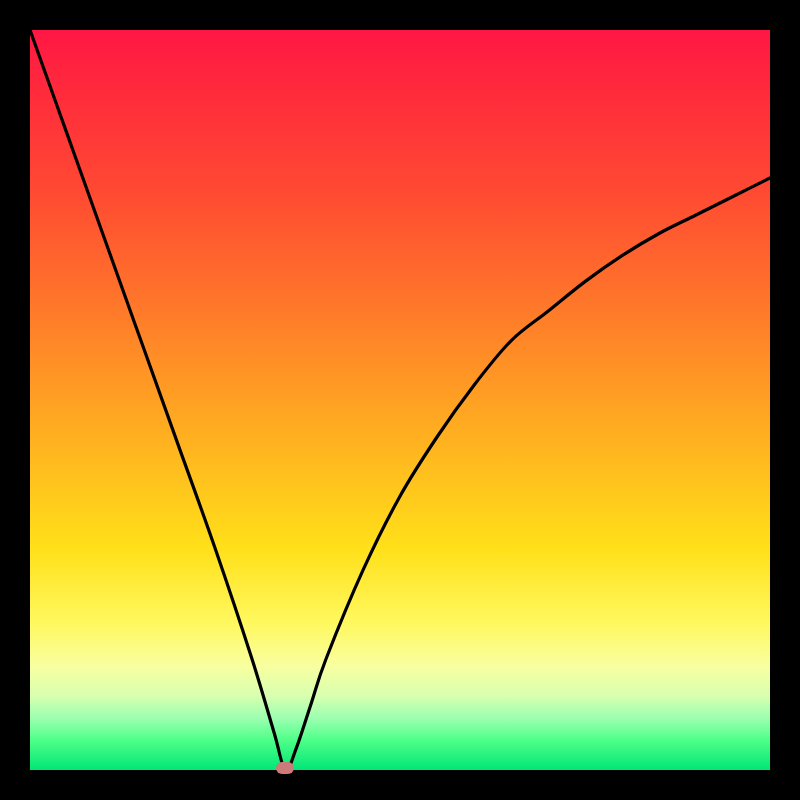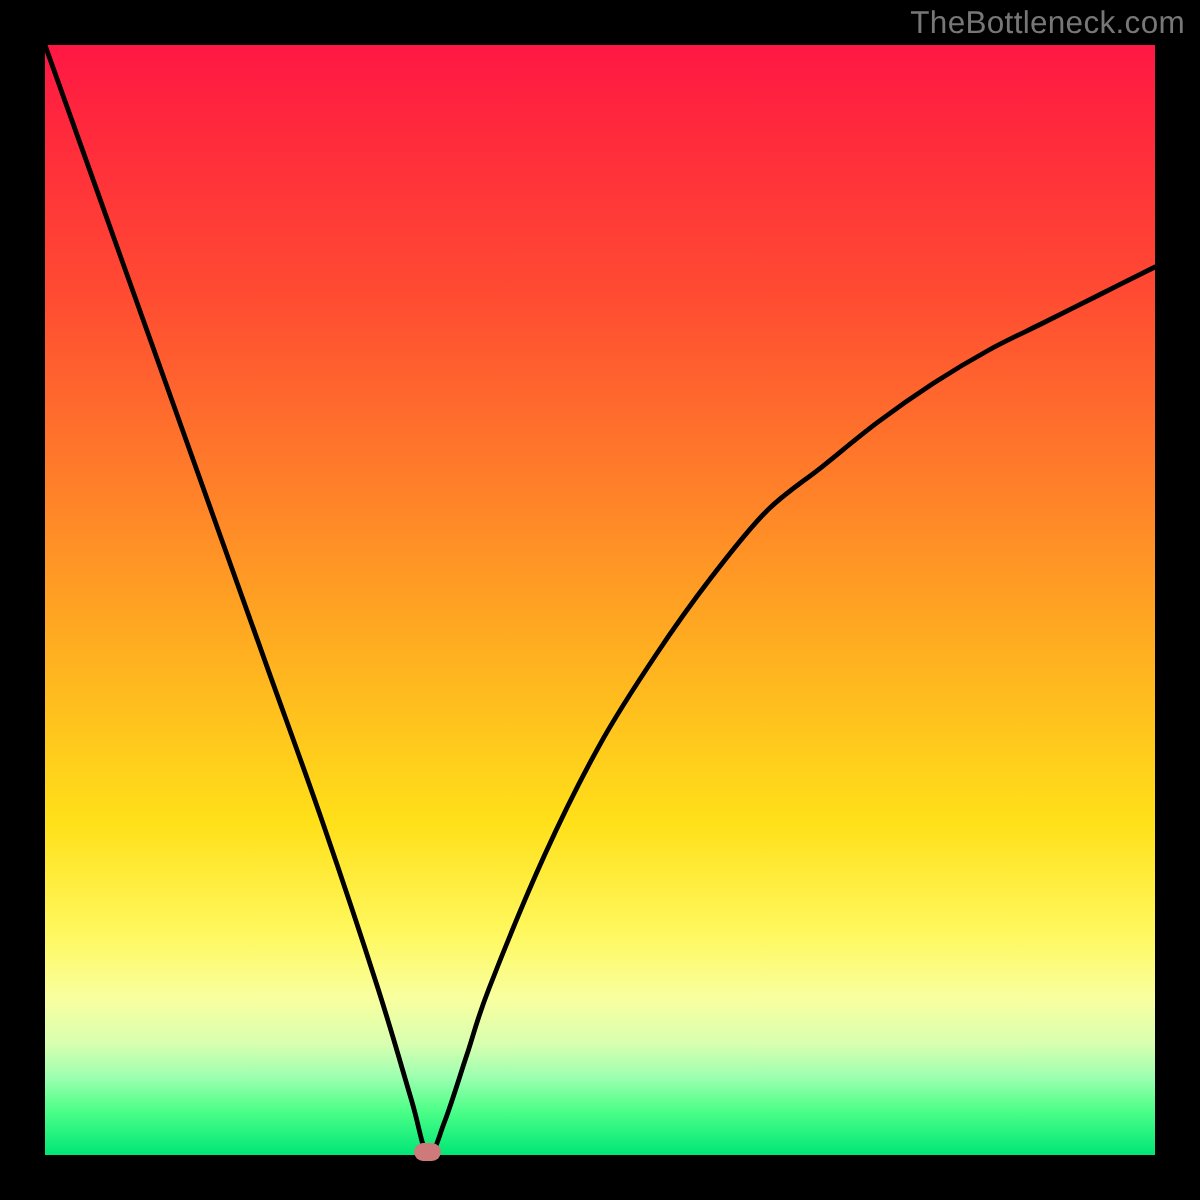--- a/index.html
+++ b/index.html
@@ -65,19 +65,18 @@
     height: 12px;
     background: #cc7a7a;
     border-radius: 6px / 6px;
     z-index: 3;
   }
 </style>
 </head>
 <body>
 
 <div class="outer">
-  <div class="watermark">TheBottleneck.com</div>
   <div class="plot-area"></div>
   <svg class="curve" viewBox="0 0 740 740" preserveAspectRatio="none">
     <path id="curve-path" d="M 0 0 C 6.166666666666667 17.26666666666667 24.666666666666664 69.06666666666669 37 103.60000000000002 C 49.333333333333336 138.13333333333335 61.666666666666664 172.6666666666667 74 207.20000000000005 C 86.33333333333333 241.73333333333338 98.66666666666667 276.2666666666667 111 310.8 C 123.33333333333333 345.3333333333333 135.66666666666666 379.8666666666667 148 414.4 C 160.33333333333334 448.9333333333333 172.66666666666666 482.23333333333335 185 518 C 197.33333333333334 553.7666666666667 212.13333333333333 598.1666666666666 222 629 C 231.86666666666667 659.8333333333334 238.65000000000003 684.5 244.20000000000002 703 C 249.75 721.5 251.6 737.5333333333333 255.29999999999998 740 C 259 742.4666666666667 262.0833333333333 728.9 266.4 717.8 C 270.71666666666664 706.6999999999999 276.26666666666665 688.1999999999999 281.2 673.4 C 286.1333333333333 658.6 287.3666666666667 651.2 296 629 C 304.6333333333333 606.8 320.6666666666667 567.3333333333334 333 540.2 C 345.3333333333333 513.0666666666667 357.66666666666663 488.4 370 466.2 C 382.33333333333337 444 394.66666666666674 425.5 407.00000000000006 407 C 419.33333333333337 388.5 431.6666666666667 371.23333333333335 444 355.2 C 456.3333333333333 339.16666666666663 468.6666666666667 323.1333333333333 481 310.8 C 493.3333333333333 298.4666666666667 505.6666666666667 291.06666666666666 518 281.2 C 530.3333333333334 271.3333333333333 542.6666666666666 260.84999999999997 555 251.59999999999997 C 567.3333333333334 242.34999999999997 579.6666666666666 233.7166666666667 592 225.70000000000005 C 604.3333333333334 217.6833333333334 616.6666666666666 210.28333333333333 629 203.5 C 641.3333333333334 196.71666666666667 653.6666666666666 191.16666666666666 666 185 C 678.3333333333334 178.83333333333334 690.6666666666666 172.66666666666666 703 166.5 C 715.3333333333334 160.33333333333334 733.8333333333334 151.08333333333334 740 148" fill="none" stroke="#000" stroke-width="3.2" stroke-linejoin="round" stroke-linecap="round"></path>
   </svg>
   <div id="min-marker" class="marker" style="left: 276.3px; top: 762px;"></div>
 </div>
 
 </body></html>

